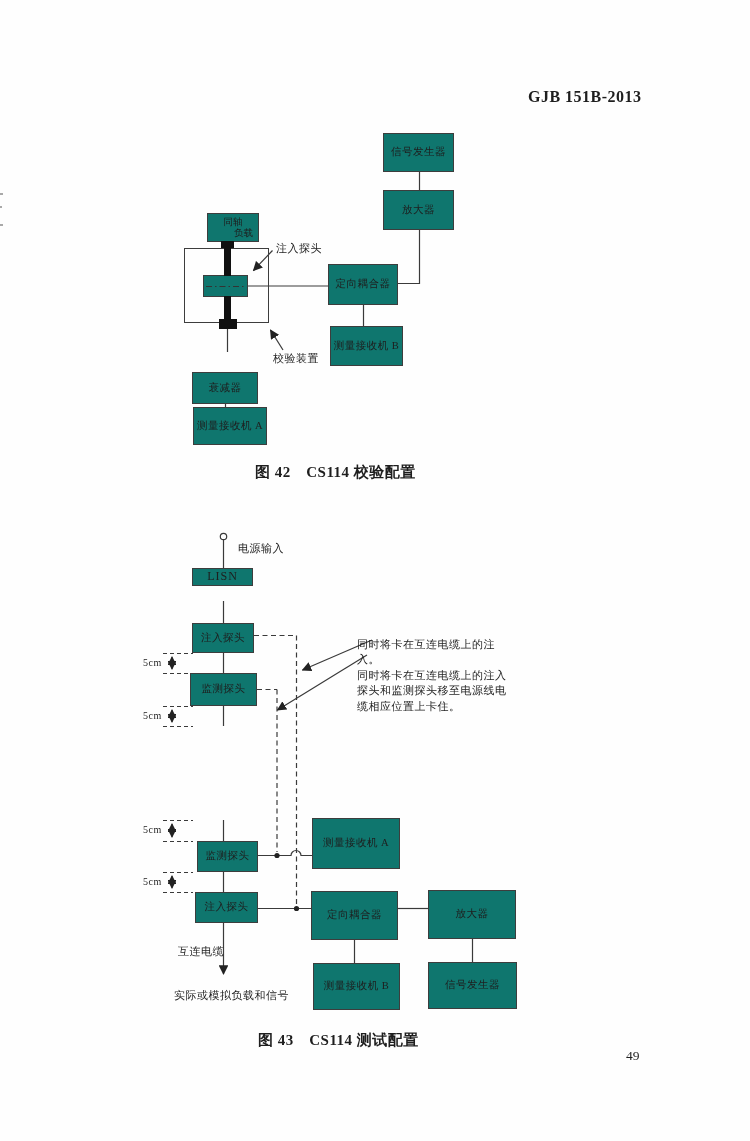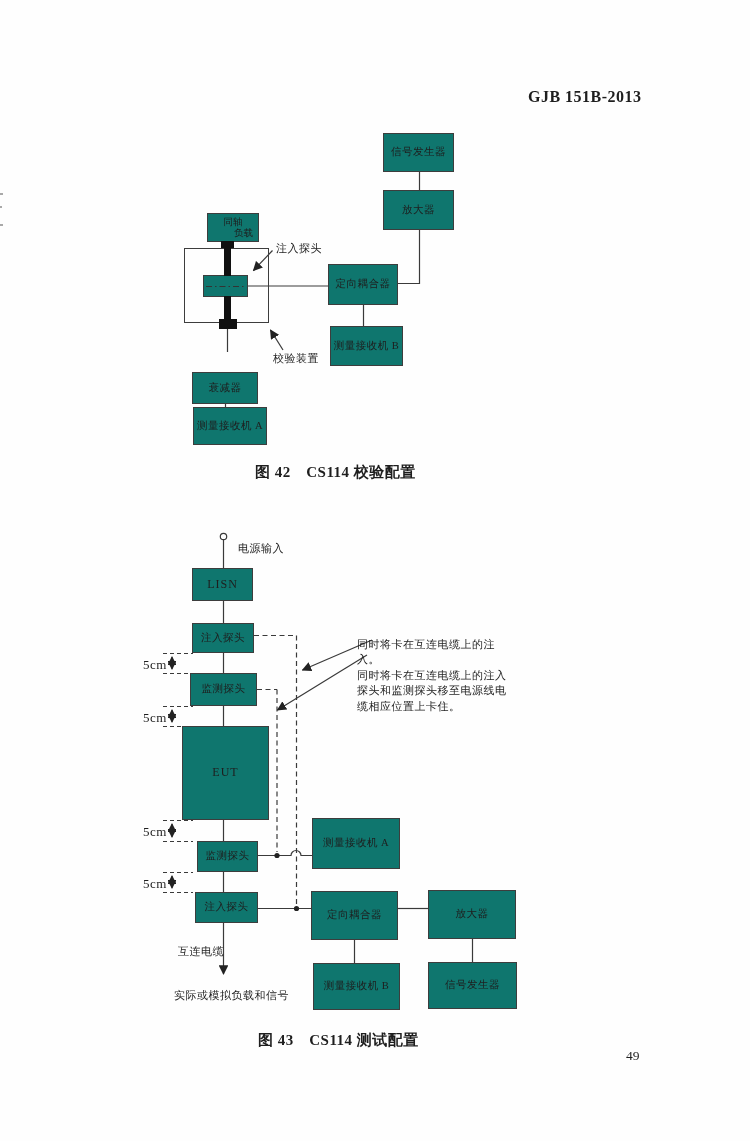--- a/index.html
+++ b/index.html
@@ -11,21 +11,21 @@
   svg.layer{position:absolute;left:0;top:0;width:750px;height:1141px;pointer-events:none;}
   .under{z-index:1;} .over{z-index:3;}
   .box{
     position:absolute;box-sizing:border-box;border:1px solid #3d3d3d;background:#0f766e;
     display:flex;align-items:center;justify-content:center;text-align:center;
     font-size:10.5px;letter-spacing:0.5px;z-index:2;line-height:1.15;
   }
   .box.latin{font-size:12px;letter-spacing:1px;}
   .box.hollow{background:transparent;}
   .lbl{position:absolute;font-size:11px;letter-spacing:0.5px;white-space:nowrap;z-index:2;}
-  .lbl.small{font-size:13px;font-family:Liberation Serif, serif;}
+  .lbl.small{font-size:10px;font-family:Liberation Serif, serif;}
   .hdr{position:absolute;left:528px;top:88px;font-size:16px;font-weight:bold;letter-spacing:0.5px;z-index:2;}
   .cap{position:absolute;font-size:15px;font-weight:bold;letter-spacing:0.5px;z-index:2;white-space:nowrap;}
   .pageno{position:absolute;left:626px;top:1048px;font-size:13.5px;z-index:2;}
   .note{position:absolute;left:357px;top:637px;width:152px;font-size:11px;line-height:1.4;letter-spacing:0.5px;z-index:2;}
   .edge-mark{position:absolute;background:#a9a9a9;z-index:2;}
 </style>
 </head>
 <body>
 
 <div class="page">
@@ -128,31 +128,28 @@
     </div>
   <div class="box" style="left:193px;top:407px;width:74px;height:38px;">
       <span>测量接收机 A</span>
     </div>
 
   <div class="lbl" style="left:276px;top:241px;">注入探头</div>
   <div class="lbl" style="left:273px;top:351px;">校验装置</div>
   <div class="cap" style="left:255px;top:463px;">图 42　CS114 校验配置</div>
 
   <div class="lbl" style="left:238px;top:541px;">电源输入</div>
-  <div class="box latin" style="left:192px;top:568px;width:61px;height:33px;">
+  <div class="box latin" style="left:192px;top:568px;width:61px;height:18px;">
       <span>LISN</span>
     </div>
   <div class="box" style="left:192px;top:623px;width:62px;height:30px;">
       <span>注入探头</span>
     </div>
   <div class="box" style="left:190px;top:673px;width:67px;height:33px;">
       <span>监测探头</span>
-    </div>
-  <div class="box latin" style="left:182px;top:726px;width:87px;height:94px;">
-      <span>EUT</span>
     </div>
   <div class="box" style="left:197px;top:841px;width:61px;height:31px;">
       <span>监测探头</span>
     </div>
   <div class="box" style="left:195px;top:892px;width:63px;height:31px;">
       <span>注入探头</span>
     </div>
 
   <div class="box" style="left:312px;top:818px;width:88px;height:51px;">
       <span>测量接收机 A</span>

